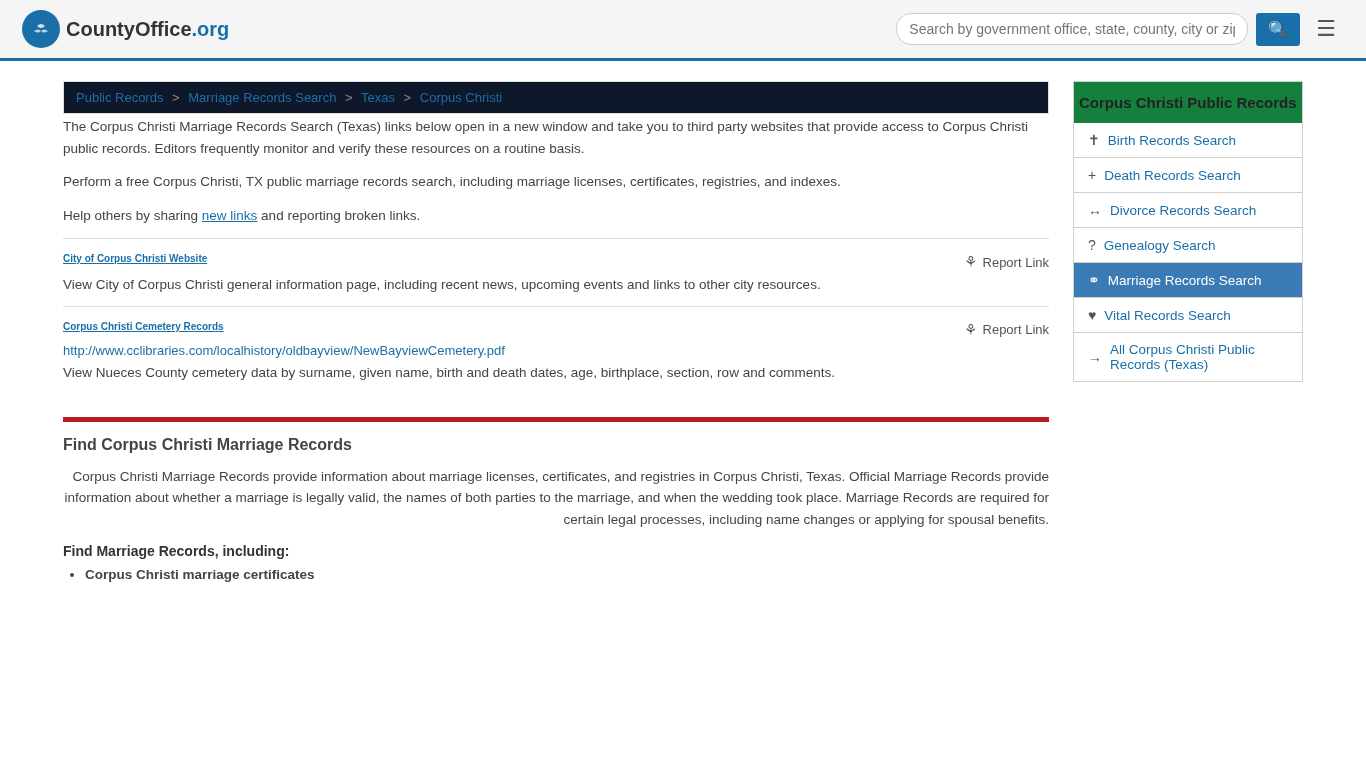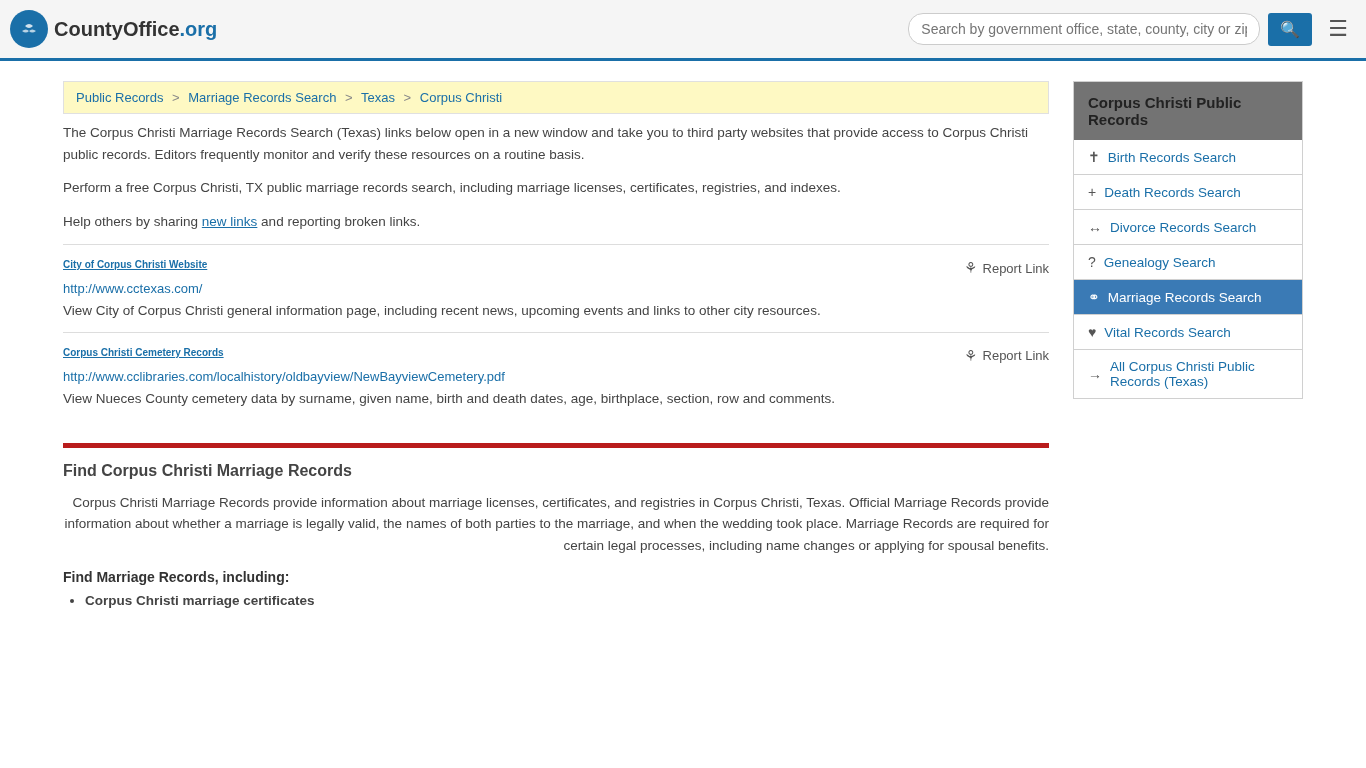--- a/index.html
+++ b/index.html
@@ -2,21 +2,21 @@
 <html><head>
   <meta charset="utf-8">
   <style>
     * { box-sizing: border-box; margin: 0; padding: 0; }
     body { font-family: Arial, sans-serif; font-size: 14px; color: #333; background: #fff; }
 
     
     #header {
       background: #f5f5f5;
       border-bottom: 3px solid #1a6fa8;
-      padding: 10px 10px;
+      padding: 10px 22px;
       display: flex;
       align-items: center;
       justify-content: space-between;
     }
     #logo-area {
       display: flex;
       align-items: center;
       gap: 6px;
     }
     #logo-circle {
@@ -84,23 +84,23 @@
     }
     #page-title {
       font-size: 22px;
       font-weight: bold;
       color: #333;
       margin-bottom: 14px;
     }
 
     
     #breadcrumb {
-      background: #fef9c3;
+      background: #0f172a;
       padding: 8px 12px;
-      margin-bottom: 8px;
+      margin-bottom: 2px;
       font-size: 13px;
       color: #555;
       border: 1px solid #e0e0e0;
     }
     #breadcrumb a {
       color: #1a6fa8;
       text-decoration: none;
     }
     #breadcrumb .sep {
       margin: 0 5px;
@@ -192,22 +192,22 @@
       margin-bottom: 15px;
       font-weight: bold;
     }
 
     
     #sidebar {
       width: 230px;
       flex-shrink: 0;
     }
     #sidebar-title {
-      background: #737373;
-      padding: 12px 14px;
+      background: #15803d;
+      padding: 12px 5px;
       font-size: 15px;
       font-weight: bold;
       color: #222;
       margin-bottom: 0;
       border: 1px solid #d0d0d0;
       border-bottom: none;
     }
     .sidebar-item {
       display: flex;
       align-items: center;
@@ -297,21 +297,20 @@
     </p>
 
     <div class="record-entry">
       <div class="record-entry-header">
         <span class="record-title">City of Corpus Christi Website</span>
         <span class="report-link">
           <span class="icon-report">⚘</span>
           <span>Report Link</span>
         </span>
       </div>
-      <div class="record-url">http://www.cctexas.com/</div>
       <div class="record-desc">View City of Corpus Christi general information page, including recent news, upcoming events and links to other city resources.</div>
     </div>
 
     <div class="record-entry">
       <div class="record-entry-header">
         <span class="record-title">Corpus Christi Cemetery Records</span>
         <span class="report-link">
           <span class="icon-report">⚘</span>
           <span>Report Link</span>
         </span>

